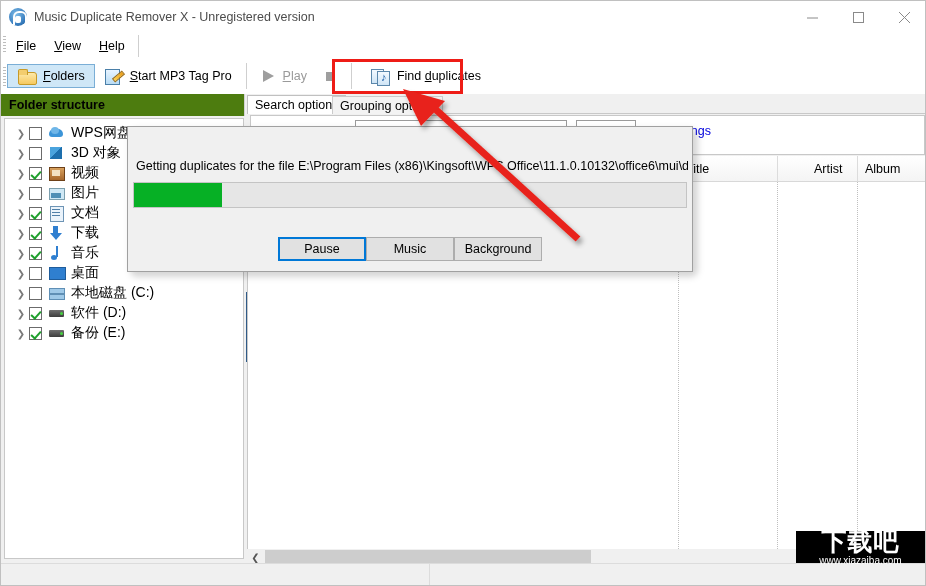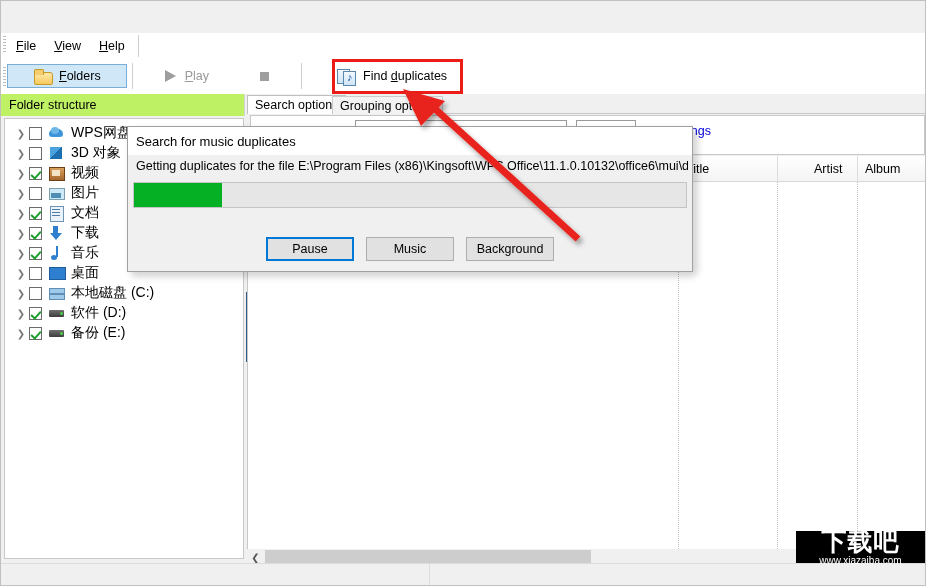--- a/index.html
+++ b/index.html
@@ -95,21 +95,21 @@
     display: flex; align-items: center;
     padding-left: 6px;
   }
   .toolbar-dots {
     position: absolute; left: 2px; top: 9px;
     width: 3px; height: 20px;
     background-image: repeating-linear-gradient(to bottom, #bdbdbd 0px, #bdbdbd 1px, transparent 1px, transparent 3px);
   }
   .tb-btn {
     display: flex; align-items: center; gap: 6px;
-    height: 24px; padding: 0 25px;
+    height: 24px; padding: 0 9px;
     white-space: nowrap;
     font-size: 12.5px;
   }
   .tb-btn.checked {
     background: #cfe7f7;
     border: 1px solid #7aaed6;
   }
   .tb-btn.disabled { color: #9a9a9a; }
   .tb-sep {
     width: 1px; height: 26px;
@@ -190,25 +190,26 @@
     width: 131px; height: 35px;
     border: 3px solid #ee1c16;
     pointer-events: none;
     z-index: 30;
   }
 
   
   .left-header {
     position: absolute; left: 0; top: 93px;
     width: 244px; height: 22px;
-    background: #bef264;
+    background: #4d7c0f;
     border-right: 1px solid #d3d3d3;
     display: flex; align-items: center;
     padding-left: 8px;
     font-size: 12.5px;
+    font-weight: bold;
   }
   .left-panel {
     position: absolute; left: 3px; top: 117px;
     width: 240px; height: 441px;
     background: #ffffff;
     border: 1px solid #c8c8c8;
     overflow: hidden;
   }
   .tree { padding-top: 4px; }
   .tree-root {
@@ -414,21 +415,21 @@
     background: #e6e6e6;
     border: 1px solid #c4c4c4;
   }
   .progress-fill {
     height: 100%;
     background: #06b025;
   }
   .dlg-buttons {
     position: absolute; left: 0; top: 110px;
     width: 564px;
-    display: flex; justify-content: center; gap: 12px;
+    display: flex; justify-content: center; 
   }
   .dlg-btn {
     width: 88px; height: 24px;
     background: #e1e1e1;
     border: 1px solid #adadad;
     display: flex; align-items: center; justify-content: center;
     font-size: 12.5px;
   }
   .dlg-btn.default {
     border: 2px solid #0078d7;
@@ -461,37 +462,63 @@
     color: #ffffff;
     font-size: 10px;
     line-height: 12px;
   }
 </style>
 </head>
 <body>
 
 <div id="app">
 
+  <div class="titlebar">
+    <div class="title-icon"></div>
+    <span class="title-text">Music Duplicate Remover X - Unregistered version</span>
+    <div class="win-controls">
+      <div class="win-btn">
+        <svg width="11" height="11" viewBox="0 0 11 11">
+            <line x1="0" y1="6" x2="11" y2="6" stroke="#8a8a8a" stroke-width="1"></line>
+          </svg>
+      </div>
+      <div class="win-btn">
+        <svg width="11" height="11" viewBox="0 0 11 11">
+            <rect x="0.5" y="0.5" width="10" height="10" fill="none" stroke="#8a8a8a" stroke-width="1"></rect>
+          </svg>
+      </div>
+      <div class="win-btn">
+        <svg width="11" height="11" viewBox="0 0 11 11">
+            <line x1="0" y1="0" x2="11" y2="11" stroke="#8a8a8a" stroke-width="1"></line>
+            <line x1="11" y1="0" x2="0" y2="11" stroke="#8a8a8a" stroke-width="1"></line>
+          </svg>
+      </div>
+    </div>
+  </div>
 
   <div class="menubar">
     <div class="menubar-dots"></div>
     <div class="menu-item"><u>F</u><span>ile</span></div>
     <div class="menu-item"><u>V</u><span>iew</span></div>
     <div class="menu-item"><u>H</u><span>elp</span></div>
     <div class="menubar-sep"></div>
   </div>
 
   <div class="toolbar">
     <div class="toolbar-dots"></div>
 
     <div class="tb-btn checked">
       <span class="ico ico-folder"></span>
       <span class="tb-label"><u>F</u>olders</span>
     </div>
 
+    <div class="tb-btn">
+      <span class="ico ico-tag"></span>
+      <span class="tb-label"><u>S</u>tart MP3 Tag Pro</span>
+    </div>
 
     <div class="tb-sep"></div>
 
     <div class="tb-btn disabled">
       <span class="ico ico-play"></span>
       <span class="tb-label"><u>P</u>lay</span>
     </div>
 
     <div class="tb-btn disabled">
       <span class="ico ico-stop"></span>
@@ -626,23 +653,20 @@
     <div class="hs-arrow">❮</div>
     <div class="hs-thumb"></div>
   </div>
 
   <div class="statusbar">
     <div class="status-sep"></div>
   </div>
 
   <div class="dlg-shadow"></div>
   <div class="dialog">
-    <div class="dlg-title">
-      <span>Search for music duplicates</span>
-    </div>
     <div class="dlg-msg">Getting duplicates for the file E:\Program Files (x86)\Kingsoft\WPS Office\11.1.0.10132\office6\mui\default\resour</div>
     <div class="progress-outer">
       <div class="progress-fill" id="progress-fill" style="width: 16%; background: rgb(6, 176, 37);"></div>
     </div>
     <div class="dlg-buttons">
       <div class="dlg-btn default">
         <span>Pause</span>
       </div>
       <div class="dlg-btn">
         <span>Music</span>

